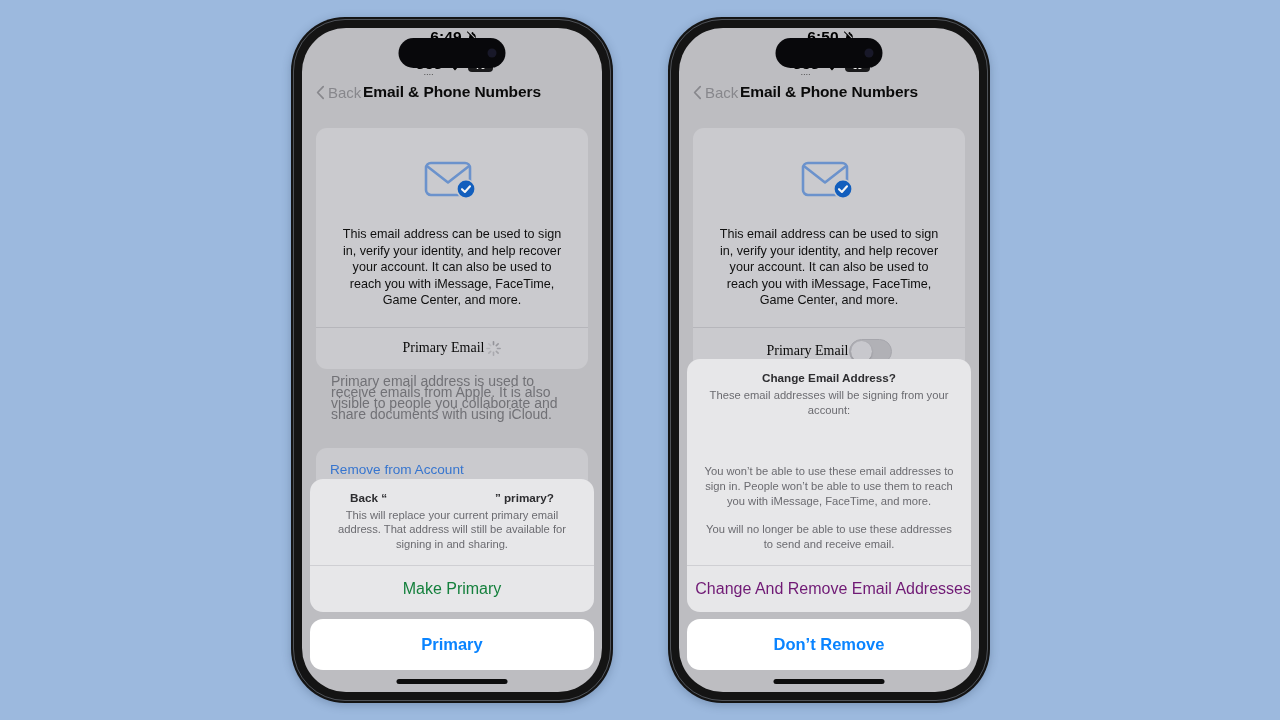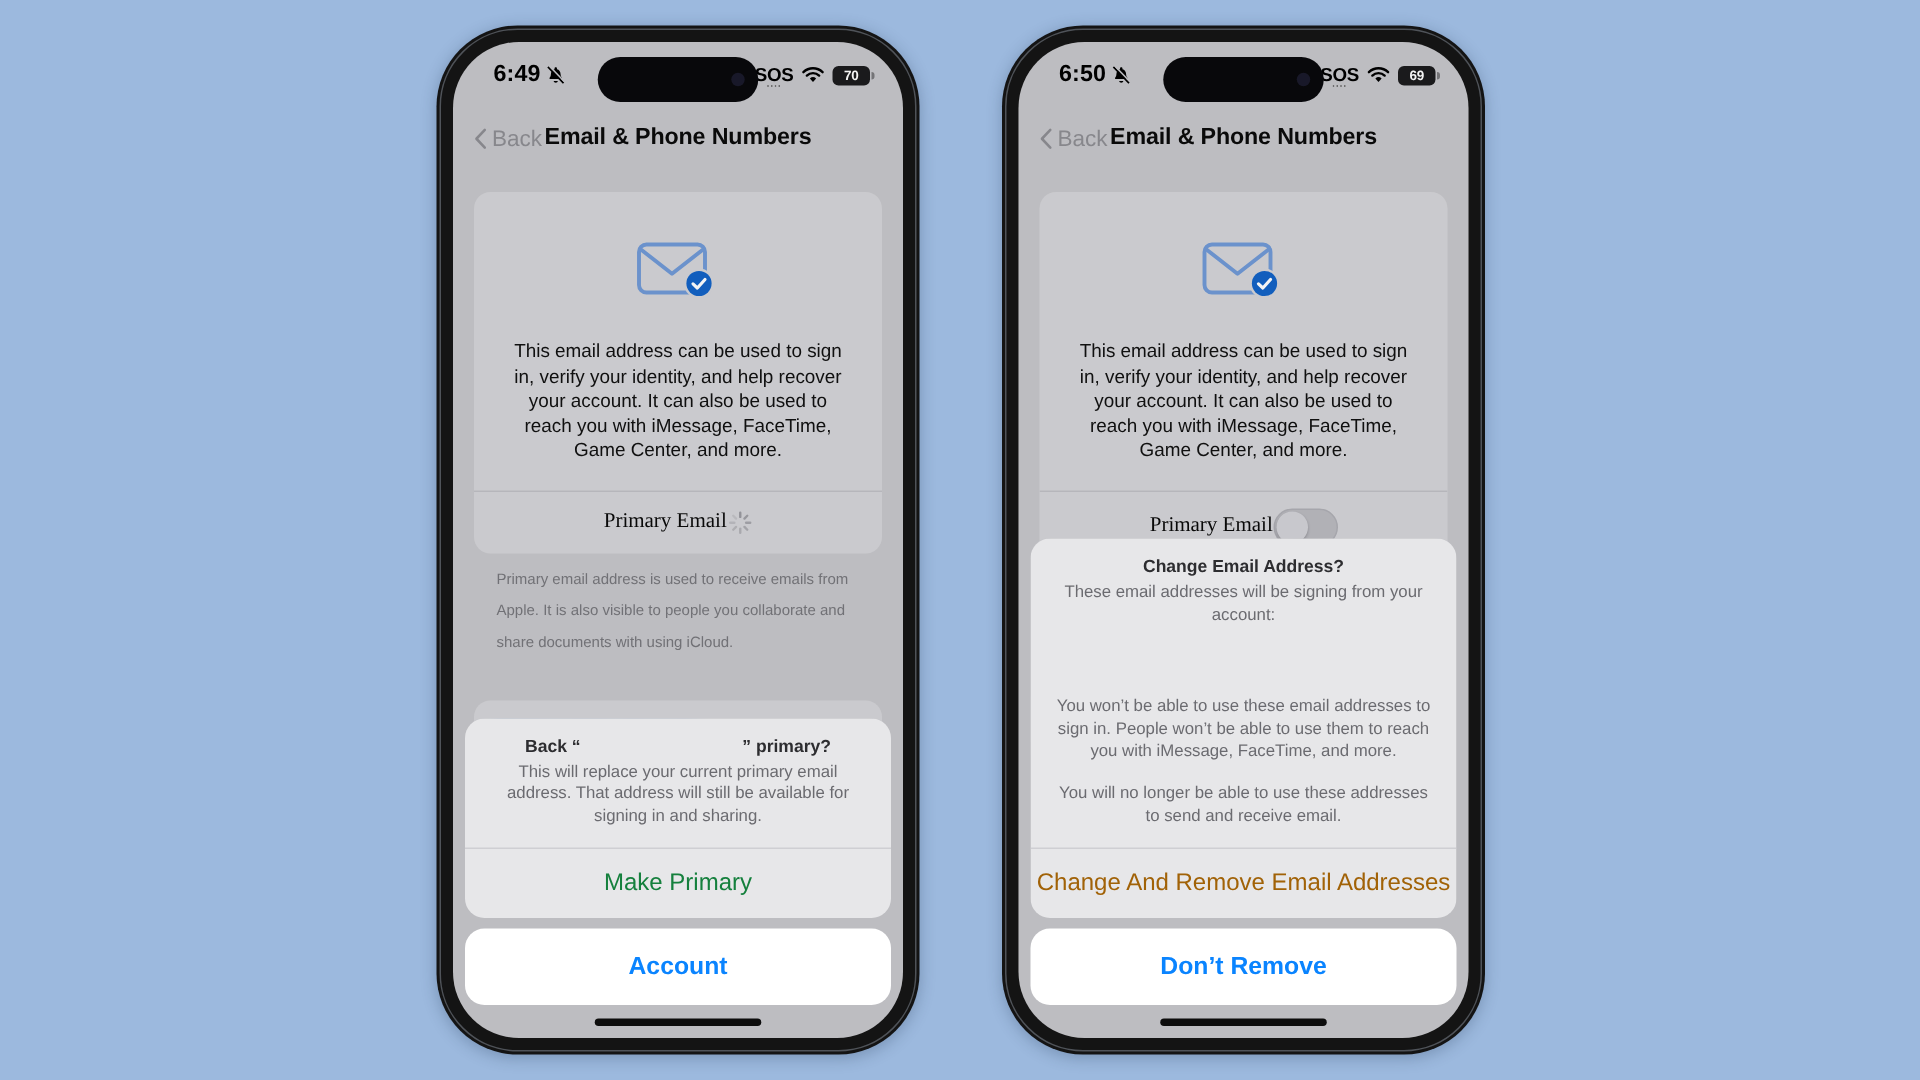--- a/index.html
+++ b/index.html
@@ -48,20 +48,21 @@
   
   .status-bar {
     position: relative;
     height: 44px;
     display: flex;
     align-items: center;
     justify-content: space-between;
     padding: 0 22px 0 27px;
     color: #000;
     z-index: 5;
+    flex-direction: column;
   }
   .status-left {
     display: flex;
     align-items: center;
     gap: 4px;
     font-size: 15.5px;
     font-weight: 600;
     letter-spacing: 0.1px;
   }
   .bell-slash { width: 13px; height: 14px; display:block; }
@@ -207,22 +208,22 @@
   }
   .toggle-knob {
     position: absolute;
     top: 1px; left: 1px;
     width: 21px; height: 21px;
     border-radius: 50%;
     background: #d2d2d7;
     box-shadow: 0 1px 2px rgba(0,0,0,.22);
   }
   .footnote {
-    font-size: 10px;
-    line-height: 21px;
+    font-size: 14px;
+    line-height: 11px;
     color: #77777c;
     padding: 7px 15px 0;
   }
   .link-card {
     margin-top: 28px;
     background: #d4d4d8;
     border-radius: 11px;
     padding: 12px 14px;
   }
   .link-card.tight { margin-top: 18px; }
@@ -270,21 +271,21 @@
   .sheet-gap { height: 46px; }
   .sheet-msg + .sheet-msg { margin-top: 14px; }
   .sheet-action {
     border-top: 1px solid #cfcfd3;
     text-align: center;
     padding: 14px 0;
     font-size: 16px;
     color: #15803d;
     font-weight: 400;
   }
-  .sheet-action.destructive { color: #a16207; }
+  .sheet-action.destructive { color: #701a75; text-align: right; }
   .sheet-cancel {
     margin-top: 7px;
     background: #fff;
     border-radius: 13px;
     text-align: center;
     padding: 16px 0;
     font-size: 16.5px;
     font-weight: 700;
     color: #0a84ff;
   }
@@ -391,21 +392,21 @@
       <div class="sheet-group">
         <div class="sheet-head">
           <div class="sheet-title">
             <span>Back “</span>
             <span>” primary?</span>
           </div>
           <div class="sheet-msg">This will replace your current primary email address. That address will still be available for signing in and sharing.</div>
         </div>
         <div class="sheet-action">Make Primary</div>
       </div>
-      <div class="sheet-cancel">Account</div>
+      <div class="sheet-cancel">Primary</div>
     </div>
 
     <div class="home-indicator"></div>
   </div>
 </div>
 
 <div class="phone right">
   <div class="screen">
 
     <div class="dynamic-island">

